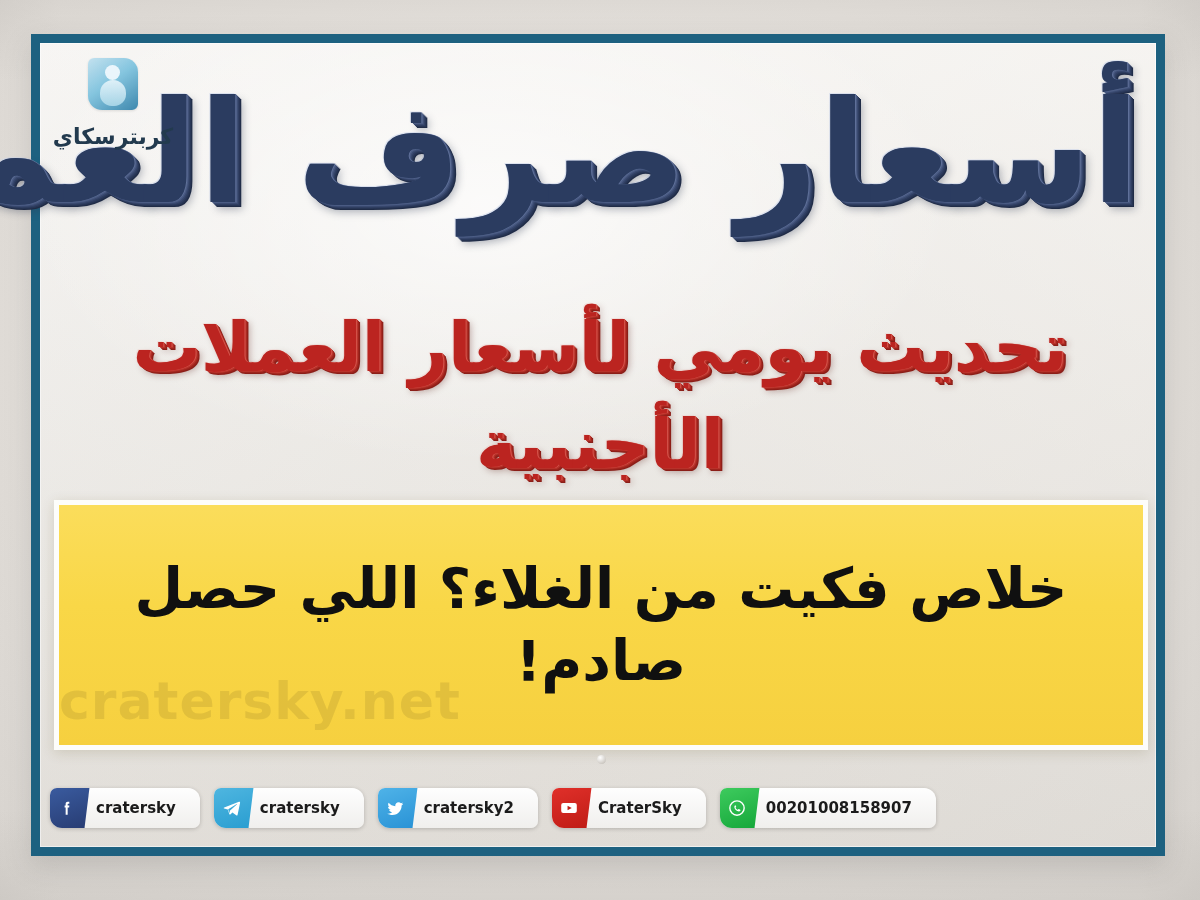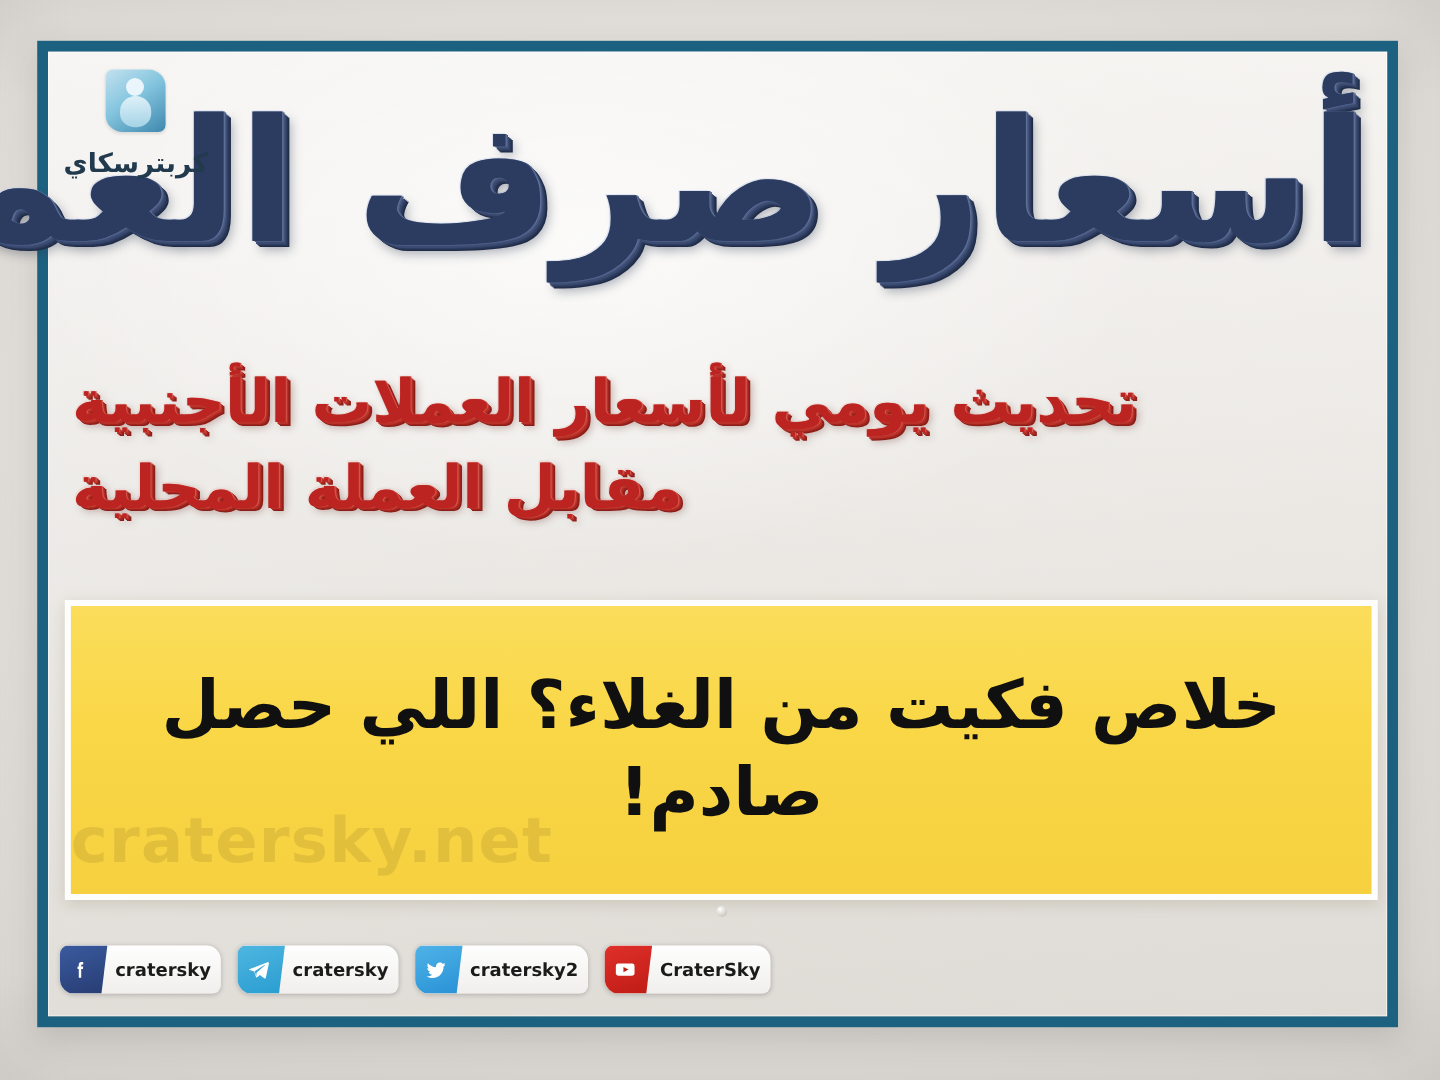--- a/index.html
+++ b/index.html
@@ -106,24 +106,24 @@
        6px 5px 0 #202c47,
        7px 7px 9px rgba(45,55,80,.38),
       -1px -1px 0 rgba(200,212,235,.55);
     z-index:4;
   }
 
   
   .subtitle {
     position:absolute;
     left:60px; top:300px; width:1080px;
-    direction:rtl; text-align:left;
+    direction:rtl; text-align:center;
     font-family:"DejaVu Sans", sans-serif;
     font-weight:bold;
-    font-size:50px;
+    font-size:68px;
     line-height:1.42;
     color:#bb2420;
     letter-spacing:-1px;
     text-shadow:
        1px 0 0 #d4554c,
        2px 1px 0 #b8322a,
        3px 2px 0 #9e241d,
        4px 3px 0 #8b1e18,
        5px 4px 7px rgba(90,25,20,.35),
       -1px -1px 0 rgba(240,205,200,.45);
@@ -200,21 +200,21 @@
   .social-icon {
     width:40px; height:40px;
     display:flex; align-items:center; justify-content:center;
     position:relative;
     transform:skewX(-7deg);
     margin-left:-3px;
     flex:0 0 auto;
   }
   .social-icon > svg { transform:skewX(7deg); }
   .social-label {
-    padding:0 8px 0 9px;
+    padding:0 24px 0 9px;
     font-family:"DejaVu Sans", sans-serif;
     font-weight:bold;
     font-size:15px;
     color:#1b1b1b;
     white-space:nowrap;
   }
 
   .ic-fb       { background:linear-gradient(160deg,#3a5b9f 0%,#283d74 100%); }
   .ic-telegram { background:linear-gradient(160deg,#4fb6e0 0%,#2a9ed1 100%); }
   .ic-twitter  { background:linear-gradient(160deg,#4fb3e8 0%,#2a93d6 100%); }
@@ -293,16 +293,25 @@
       <span class="social-icon ic-youtube">
         <svg width="22" height="22" viewBox="0 0 24 24">
             <rect x="3.5" y="6.5" width="17" height="11" rx="2.2" fill="#ffffff"></rect>
             <path d="M10.4 9.6l4.6 2.4-4.6 2.4z" fill="#c01c16"></path>
           </svg>
       </span>
       <span class="social-label">CraterSky</span>
     </div>
 
 
+    <div class="social-badge">
+      <span class="social-icon ic-whatsapp">
+        <svg width="20" height="20" viewBox="0 0 24 24" fill="none">
+            <circle cx="12" cy="12" r="8.6" stroke="#ffffff" stroke-width="1.7"></circle>
+            <path d="M9.6 8.3c.25-.05.5 0 .66.35l.72 1.6c.1.23.07.48-.1.66l-.5.55c-.12.14-.15.33-.06.49.5.93 1.3 1.7 2.25 2.15.17.08.36.04.49-.1l.53-.56c.18-.18.43-.22.66-.12l1.6.72c.35.16.42.42.36.67-.18.78-.95 1.4-1.78 1.4-2.9 0-5.6-2.7-5.6-5.6 0-.83.6-1.6 1.4-1.8z" fill="#ffffff"></path>
+          </svg>
+      </span>
+      <span class="social-label">00201008158907</span>
+    </div>
 
   </div>
 
 </div>
 
 </body></html>

